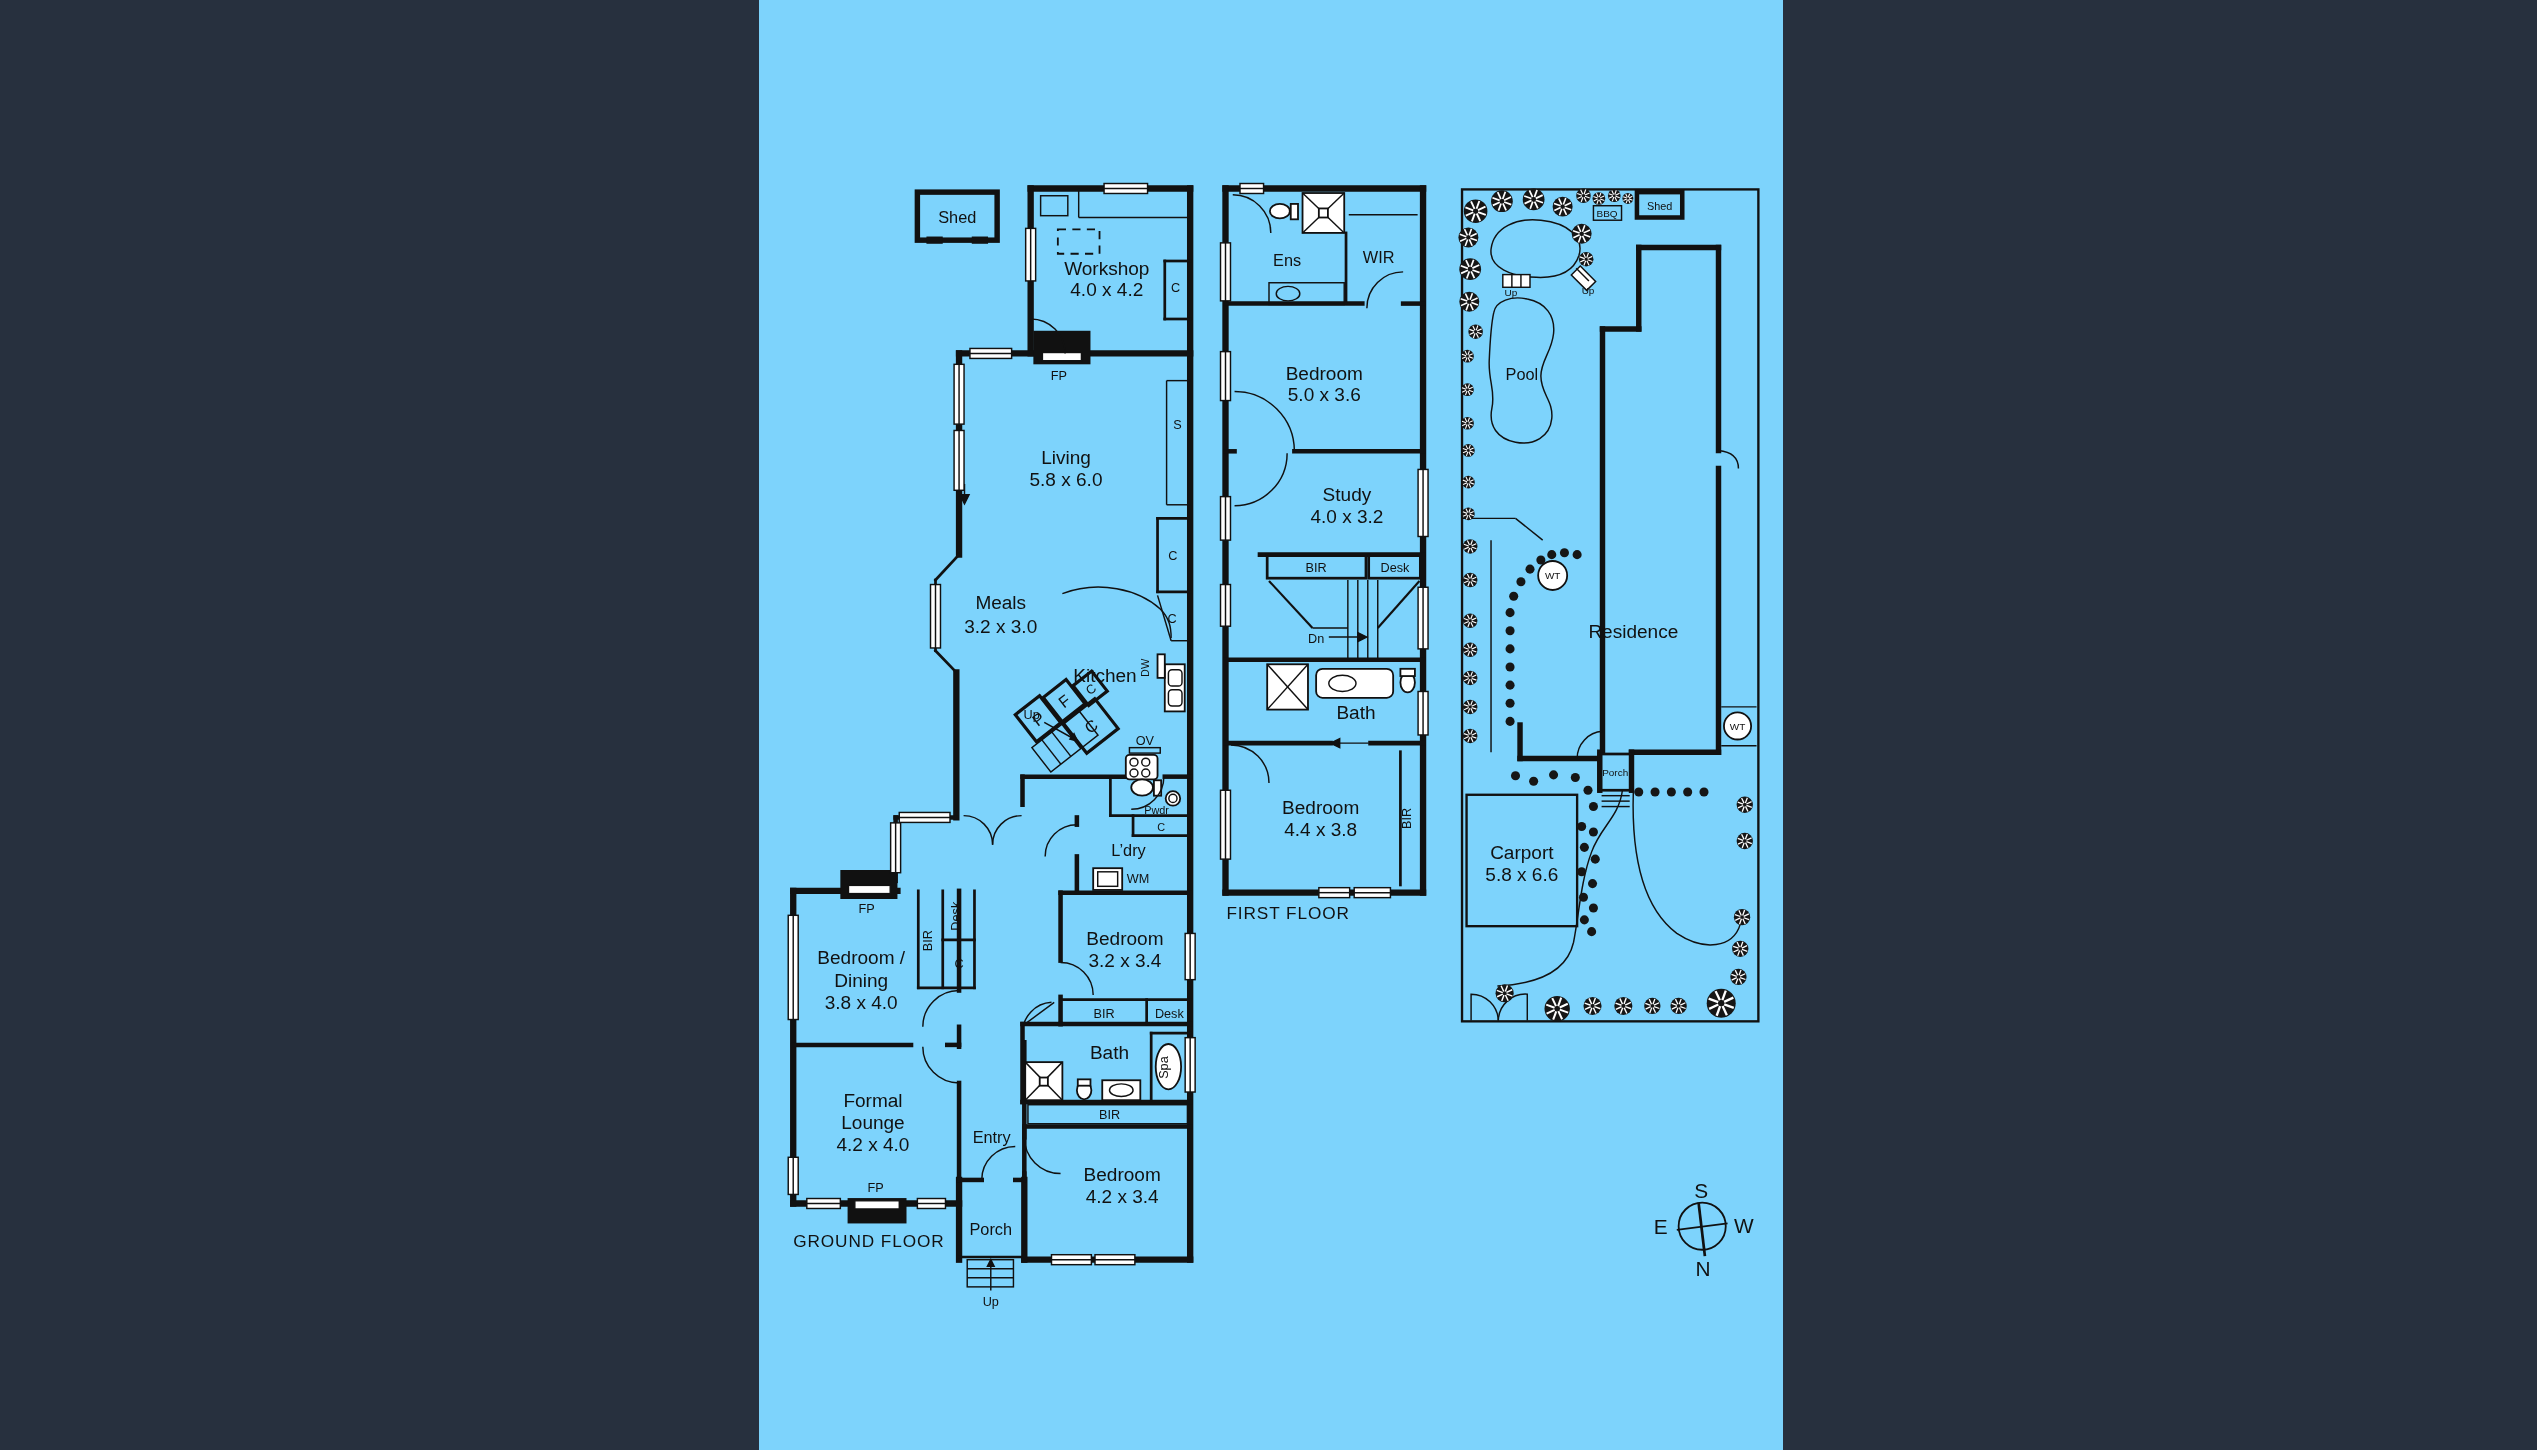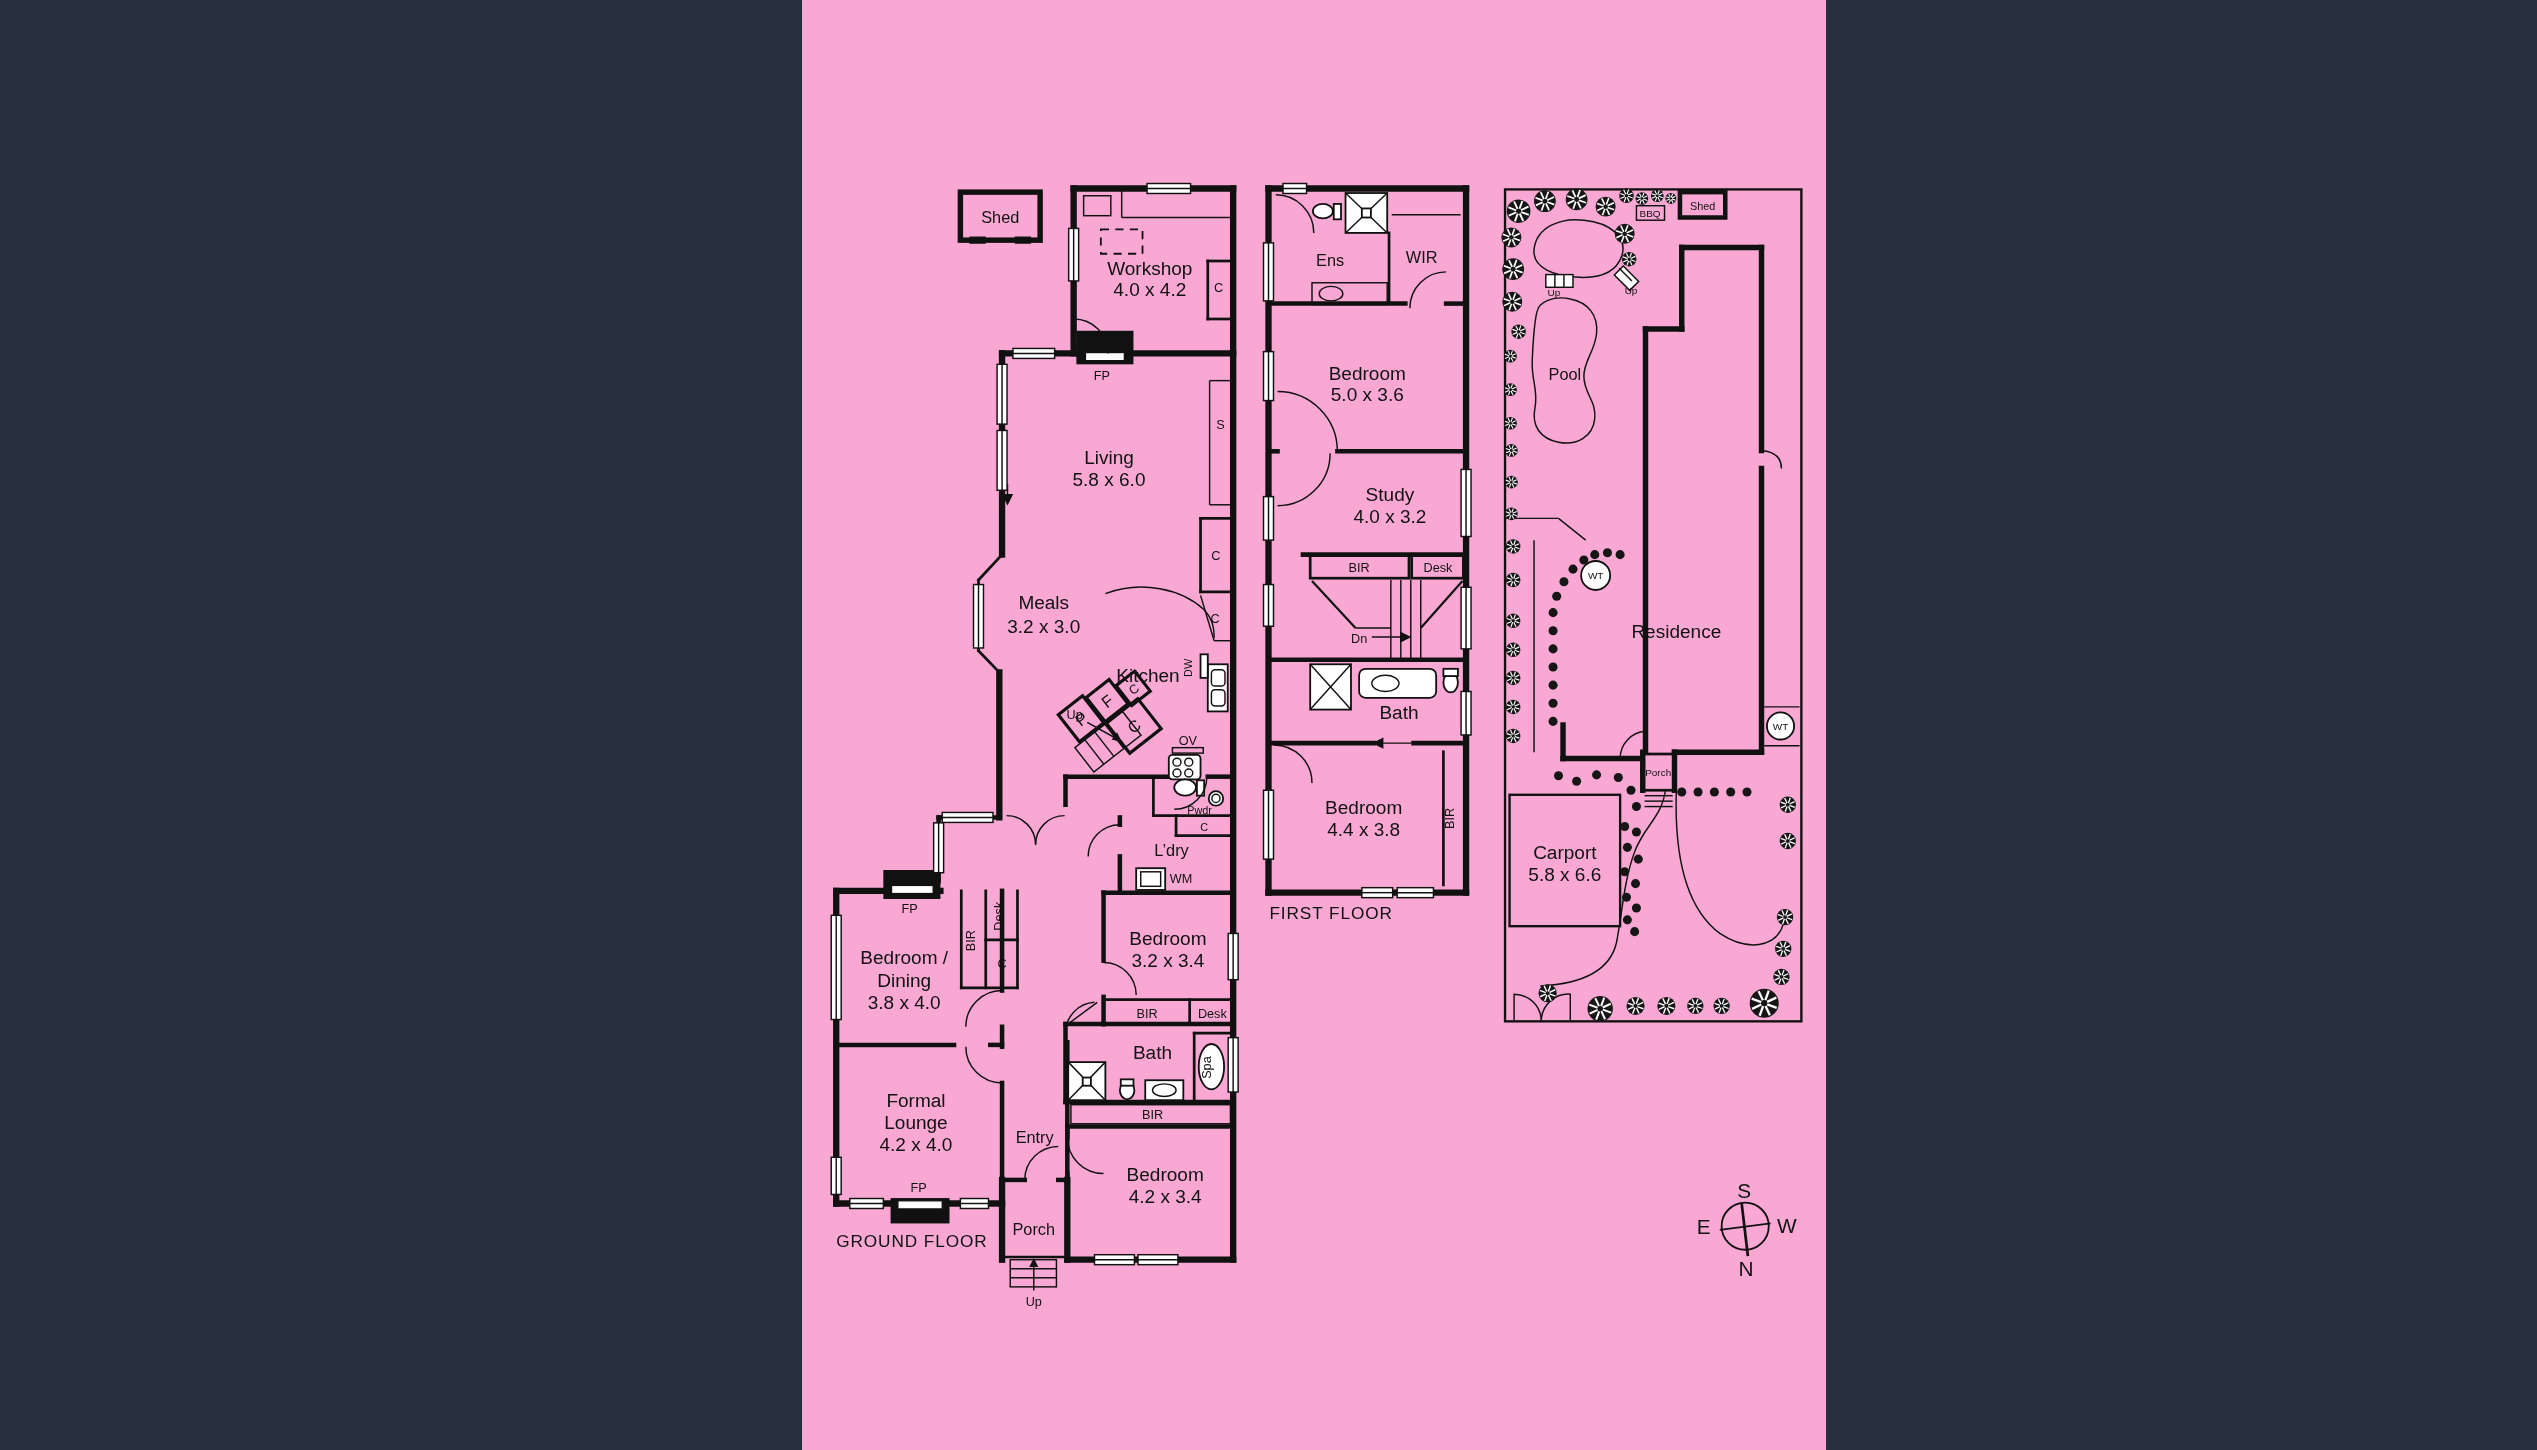--- a/index.html
+++ b/index.html
@@ -1,17 +1,17 @@
 <!DOCTYPE html>
 <html style="font-size:14.5px"><head>
 <meta charset="utf-8">
 <style>
   html,body{margin:0;padding:0;background:#27303e;}
-  .stage{position:relative;width:2488px;height:1450px;background:#f9a8d4;overflow:hidden;
-         font-family:"Liberation Sans", sans-serif;margin-left:43px;}
+  .stage{position:relative;width:2488px;height:1450px;background:#7dd3fc;overflow:hidden;
+         font-family:"Liberation Sans", sans-serif;}
   .sidebar{position:absolute;top:0;height:1450px;background:#27303e;}
   .sidebar.left{left:0;width:759px;}
   .sidebar.right{left:1783px;width:755px;}
   svg{position:absolute;left:0;top:0;}
   text{fill:#111;font-family:"Liberation Sans", sans-serif;}
   .room{font-size:21px;}
   .room-s{font-size:18px;}
   .fix{font-size:14px;}
   .fix-s{font-size:12px;}
   .cap{font-size:19px;letter-spacing:1px;}

